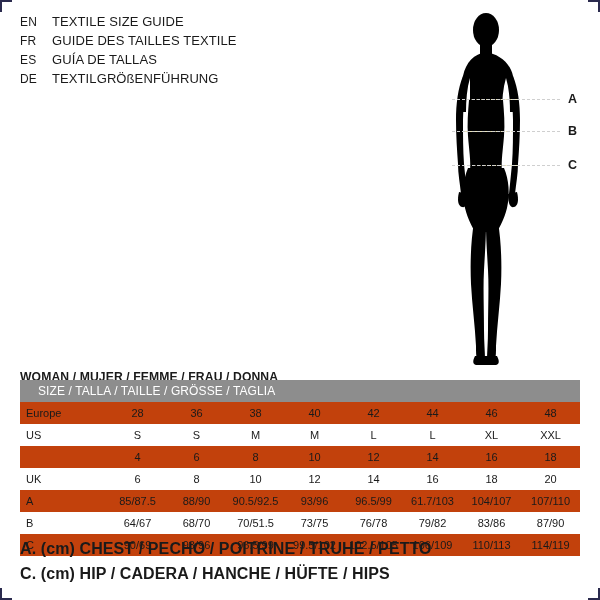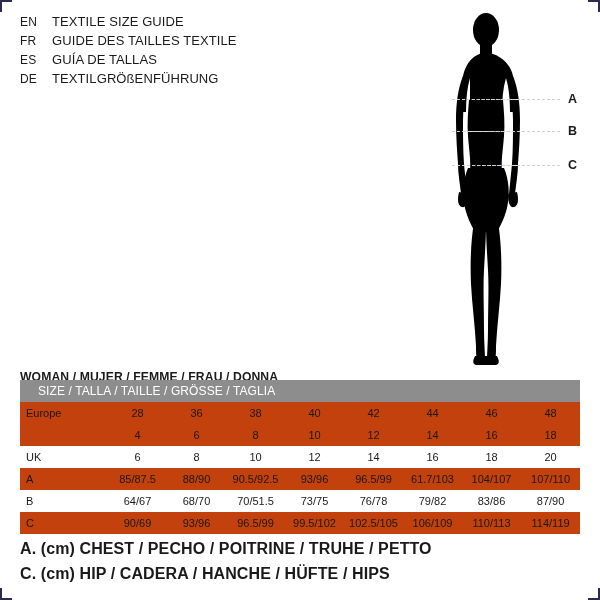--- a/index.html
+++ b/index.html
@@ -169,20 +169,31 @@
         <td class="rowlabel">Europe</td>
         <td>28</td>
         <td>36</td>
         <td>38</td>
         <td>40</td>
         <td>42</td>
         <td>44</td>
         <td>46</td>
         <td>48</td>
       </tr>
+      <tr class="plain">
+        <td class="rowlabel">US</td>
+        <td>S</td>
+        <td>S</td>
+        <td>M</td>
+        <td>M</td>
+        <td>L</td>
+        <td>L</td>
+        <td>XL</td>
+        <td>XXL</td>
+      </tr>
       <tr class="shade">
         <td class="rowlabel"></td>
         <td>4</td>
         <td>6</td>
         <td>8</td>
         <td>10</td>
         <td>12</td>
         <td>14</td>
         <td>16</td>
         <td>18</td>

